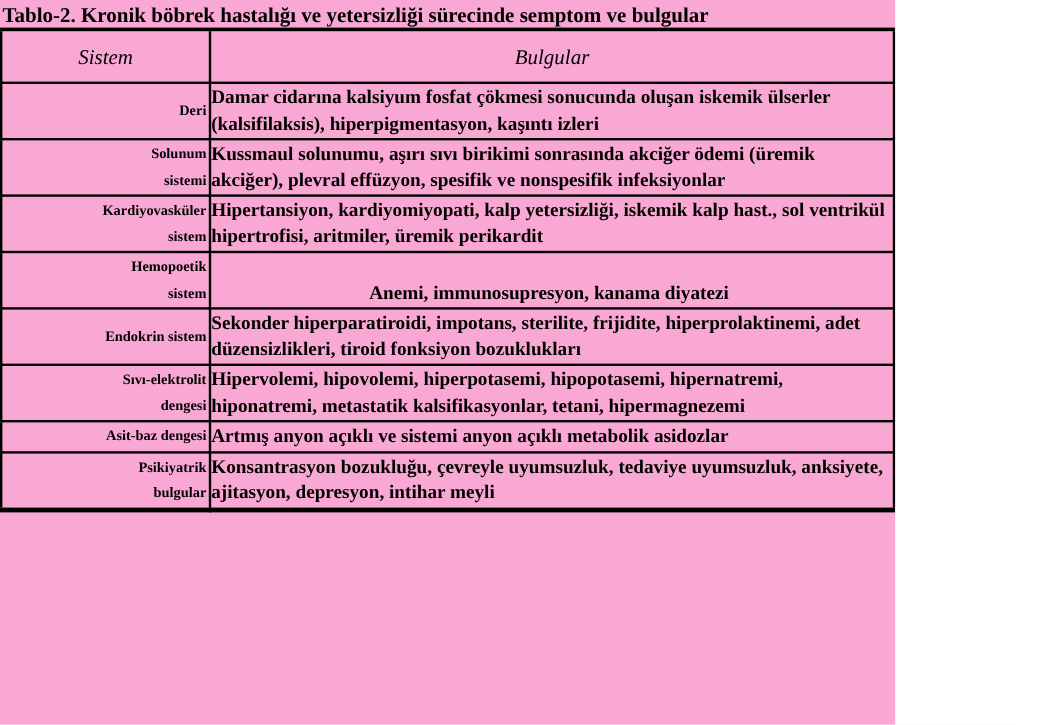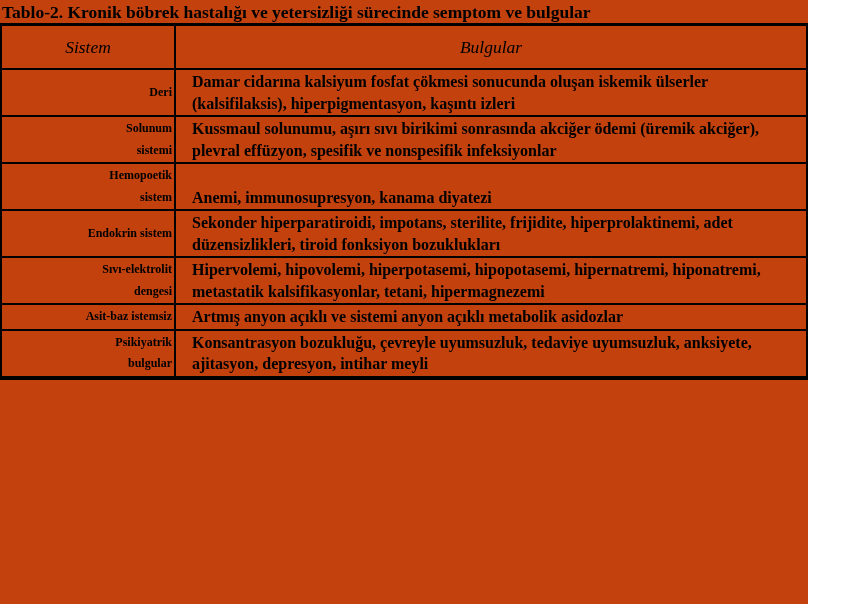--- a/index.html
+++ b/index.html
@@ -3,23 +3,23 @@
 <meta charset="utf-8">
 <style>
   html, body {
     margin: 0;
     padding: 0;
     background: #ffffff;
     color: #000000;
     font-family: "Liberation Serif", serif;
   }
   .page {
-    width: 808px;
+    width: 746px;
     height: 604px;
-    background: #c2410c;
+    background: #f9a8d4;
     overflow: hidden;
   }
   .doc-title {
     font-weight: bold;
     font-size: 17.5px;
     line-height: 20px;
     padding: 2px 0 1px 2px;
     border-bottom: 3px solid #000;
     white-space: nowrap;
   }
@@ -51,25 +51,26 @@
     line-height: 21.5px;
     padding: 1px 2px 1px 3px;
     vertical-align: middle;
     white-space: pre-line;
     overflow: hidden;
     text-align: right;
   }
   td.bulgular {
     font-size: 16px;
     line-height: 21.5px;
-    padding: 1px 5px 1px 16px;
+    padding: 1px 5px 1px 0;
     vertical-align: top;
   }
   td.bulgular.valign-bottom {
     vertical-align: bottom;
+    text-align: center;
   }
 </style>
 </head>
 <body>
 
 <div class="page">
   <div class="doc-title">Tablo-2. Kronik böbrek hastalığı ve yetersizliği sürecinde semptom ve bulgular</div>
 
   <table class="symptoms">
     <colgroup>
@@ -87,20 +88,25 @@
     <td class="sistem">Deri</td>
     <td class="bulgular">Damar cidarına kalsiyum fosfat çökmesi sonucunda oluşan iskemik ülserler (kalsifilaksis), hiperpigmentasyon, kaşıntı izleri</td>
   </tr>
 
   <tr>
     <td class="sistem">Solunum
 sistemi</td>
     <td class="bulgular">Kussmaul solunumu, aşırı sıvı birikimi sonrasında akciğer ödemi (üremik akciğer), plevral effüzyon, spesifik ve nonspesifik infeksiyonlar</td>
   </tr>
 
+  <tr>
+    <td class="sistem">Kardiyovasküler
+sistem</td>
+    <td class="bulgular">Hipertansiyon, kardiyomiyopati, kalp yetersizliği, iskemik kalp hast., sol ventrikül hipertrofisi, aritmiler, üremik perikardit</td>
+  </tr>
 
 
 
   <tr>
     <td class="sistem">Hemopoetik
 sistem</td>
     <td class="bulgular valign-bottom">Anemi, immunosupresyon, kanama diyatezi</td>
   </tr>
 
   <tr>
@@ -109,21 +115,21 @@
   </tr>
 
 
   <tr>
     <td class="sistem">Sıvı-elektrolit
 dengesi</td>
     <td class="bulgular">Hipervolemi, hipovolemi, hiperpotasemi, hipopotasemi, hipernatremi, hiponatremi, metastatik kalsifikasyonlar, tetani, hipermagnezemi</td>
   </tr>
 
   <tr>
-    <td class="sistem">Asit-baz istemsiz</td>
+    <td class="sistem">Asit-baz dengesi</td>
     <td class="bulgular">Artmış anyon açıklı ve sistemi anyon açıklı metabolik asidozlar</td>
   </tr>
 
 
   <tr>
     <td class="sistem">Psikiyatrik
 bulgular</td>
     <td class="bulgular">Konsantrasyon bozukluğu, çevreyle uyumsuzluk, tedaviye uyumsuzluk, anksiyete, ajitasyon, depresyon, intihar meyli</td>
   </tr>
 </tbody>

